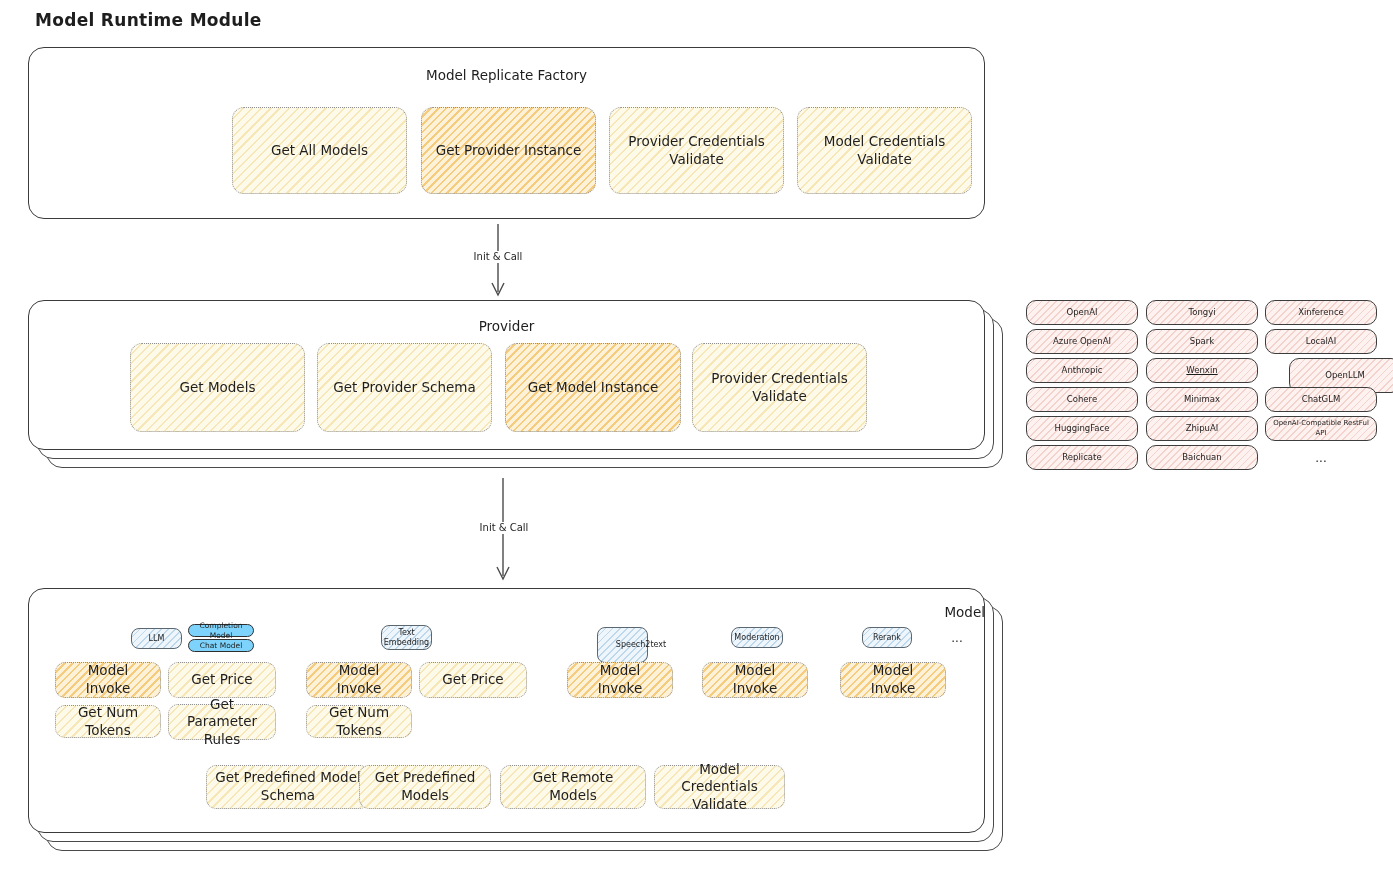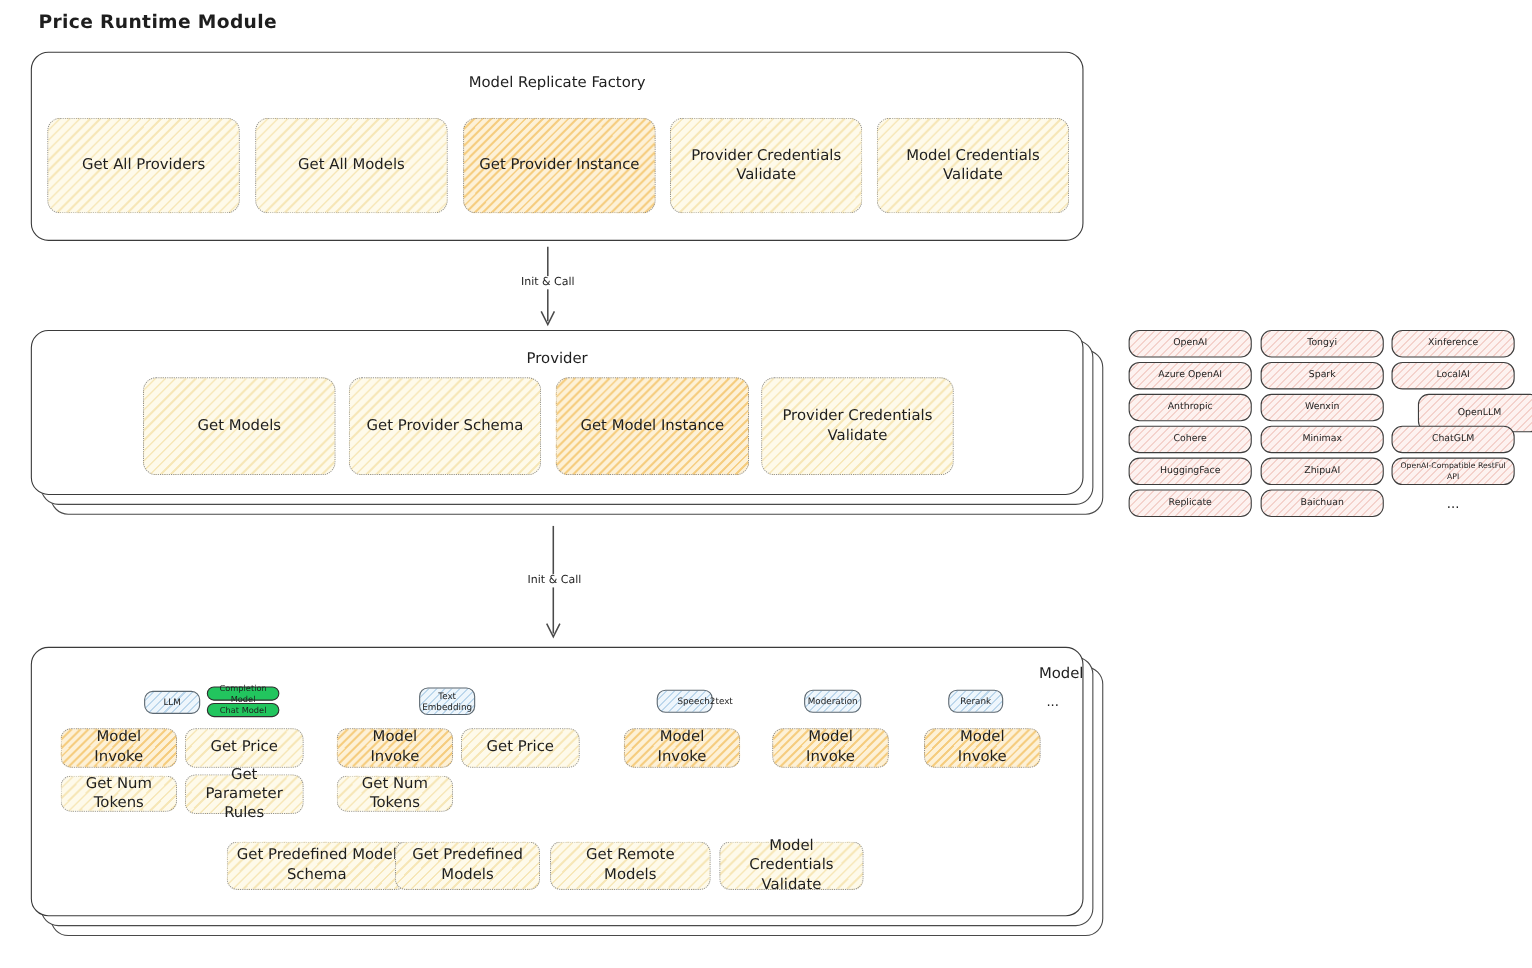--- a/index.html
+++ b/index.html
@@ -29,38 +29,37 @@
   .hatch-p{
     background-color:#fdf2f0;
     background-image:repeating-linear-gradient(135deg,rgba(235,178,168,.5) 0 1.3px,transparent 1.3px 5px);
     border:1.4px solid #3d3d3d;border-radius:10px;font-size:8.5px;padding:1px 3px;
   }
   .hatch-b{
     background-color:#eef6fc;
     background-image:repeating-linear-gradient(135deg,rgba(140,185,220,.5) 0 1.3px,transparent 1.3px 5px);
     border:1.3px solid #5b6770;border-radius:8px;font-size:8px;line-height:1.15;padding:1px 2px;
   }
-  .mini{background:#22c55e;border:1.3px solid #2f2f2f;border-radius:7px;font-size:7.5px;padding:0 2px;}
+  .mini{background:#7dd3fc;border:1.3px solid #2f2f2f;border-radius:7px;font-size:7.5px;padding:0 2px;}
   .arrow-label{
     text-align:center;font-size:10px;background:#fff;padding:0 3px;line-height:1.2;
   }
   .dots{font-size:12px;display:flex;align-items:center;justify-content:center;}
   .tiny-text{font-size:7px;}
 </style>
 </head>
 <body>
 
 <div class="stage">
 
-  <div class="abs diagram-title" style="left:35px;top:10px;">Price Runtime Module</div>
+  <div class="abs diagram-title" style="left:35px;top:10px;">Model Runtime Module</div>
 
   <div class="abs panel" style="left:28px;top:47px;width:957px;height:172px;"></div>
   <div class="abs panel-title" style="left:28px;top:67px;width:957px;">Model Replicate Factory</div>
 
-  <div class="abs btn hatch-y" style="left:43px;top:107px;width:175px;height:87px;">Get All Providers</div>
   <div class="abs btn hatch-y" style="left:232px;top:107px;width:175px;height:87px;">Get All Models</div>
   <div class="abs btn hatch-o" style="left:421px;top:107px;width:175px;height:87px;">Get Provider Instance</div>
   <div class="abs btn hatch-y" style="left:609px;top:107px;width:175px;height:87px;">Provider Credentials Validate</div>
   <div class="abs btn hatch-y" style="left:797px;top:107px;width:175px;height:87px;">Model Credentials Validate</div>
 
   <svg class="abs" style="left:489px;top:224px;" width="18" height="74">
     <line x1="9" y1="0" x2="9" y2="68" stroke="#4a4a4a" stroke-width="1.4"></line>
     <polyline points="3,59 9,71 15,59" fill="none" stroke="#4a4a4a" stroke-width="1.4"></polyline>
   </svg>
   <div class="abs arrow-label" style="left:448px;top:251px;width:100px;">Init &amp; Call</div>
@@ -77,21 +76,21 @@
 
   <div class="abs btn hatch-p" style="left:1026px;top:300px;width:112px;height:25px;">OpenAI</div>
   <div class="abs btn hatch-p" style="left:1026px;top:329px;width:112px;height:25px;">Azure OpenAI</div>
   <div class="abs btn hatch-p" style="left:1026px;top:358px;width:112px;height:25px;">Anthropic</div>
   <div class="abs btn hatch-p" style="left:1026px;top:387px;width:112px;height:25px;">Cohere</div>
   <div class="abs btn hatch-p" style="left:1026px;top:416px;width:112px;height:25px;">HuggingFace</div>
   <div class="abs btn hatch-p" style="left:1026px;top:445px;width:112px;height:25px;">Replicate</div>
 
   <div class="abs btn hatch-p" style="left:1146px;top:300px;width:112px;height:25px;text-align:right;">Tongyi</div>
   <div class="abs btn hatch-p" style="left:1146px;top:329px;width:112px;height:25px;">Spark</div>
-  <div class="abs btn hatch-p" style="left:1146px;top:358px;width:112px;height:25px;">Wenxin</div>
+  <div class="abs btn hatch-p" style="left:1146px;top:358px;width:112px;height:25px;text-decoration:underline;">Wenxin</div>
   <div class="abs btn hatch-p" style="left:1146px;top:387px;width:112px;height:25px;">Minimax</div>
   <div class="abs btn hatch-p" style="left:1146px;top:416px;width:112px;height:25px;">ZhipuAI</div>
   <div class="abs btn hatch-p" style="left:1146px;top:445px;width:112px;height:25px;">Baichuan</div>
 
   <div class="abs btn hatch-p" style="left:1265px;top:300px;width:112px;height:25px;">Xinference</div>
   <div class="abs btn hatch-p" style="left:1265px;top:329px;width:112px;height:25px;">LocalAI</div>
   <div class="abs btn hatch-p" style="left:1265px;top:358px;width:112px;height:35px;margin-left:24px;">OpenLLM</div>
   <div class="abs btn hatch-p" style="left:1265px;top:387px;width:112px;height:25px;">ChatGLM</div>
   <div class="abs btn hatch-p tiny-text" style="left:1265px;top:416px;width:112px;height:25px;">OpenAI-Compatible RestFul API</div>
   <div class="abs dots" style="left:1265px;top:445px;width:112px;height:25px;">...</div>
@@ -104,21 +103,21 @@
 
   <div class="abs layer" style="left:46px;top:606px;width:957px;height:245px;"></div>
   <div class="abs layer" style="left:37px;top:597px;width:957px;height:245px;"></div>
   <div class="abs panel" style="left:28px;top:588px;width:957px;height:245px;"></div>
   <div class="abs panel-title" style="left:28px;top:604px;width:957px;text-align:right;">Model</div>
 
   <div class="abs btn hatch-b" style="left:131px;top:628px;width:51px;height:21px;">LLM</div>
   <div class="abs btn mini" style="left:188px;top:624px;width:66px;height:13px;">Completion Model</div>
   <div class="abs btn mini" style="left:188px;top:639px;width:66px;height:13px;">Chat Model</div>
   <div class="abs btn hatch-b" style="left:381px;top:625px;width:51px;height:25px;">Text Embedding</div>
-  <div class="abs btn hatch-b" style="left:597px;top:627px;width:51px;height:21px;padding-left:39px;">Speech2text</div>
+  <div class="abs btn hatch-b" style="left:597px;top:627px;width:51px;height:36px;padding-left:39px;">Speech2text</div>
   <div class="abs btn hatch-b" style="left:731px;top:627px;width:52px;height:21px;">Moderation</div>
   <div class="abs btn hatch-b" style="left:862px;top:627px;width:50px;height:21px;">Rerank</div>
   <div class="abs dots" style="left:945px;top:628px;width:24px;height:20px;">...</div>
 
   <div class="abs btn hatch-o" style="left:55px;top:662px;width:106px;height:36px;border-radius:10px;">Model Invoke</div>
   <div class="abs btn hatch-y" style="left:168px;top:662px;width:108px;height:36px;border-radius:10px;">Get Price</div>
   <div class="abs btn hatch-o" style="left:306px;top:662px;width:106px;height:36px;border-radius:10px;">Model Invoke</div>
   <div class="abs btn hatch-y" style="left:419px;top:662px;width:108px;height:36px;border-radius:10px;">Get Price</div>
   <div class="abs btn hatch-o" style="left:567px;top:662px;width:106px;height:36px;border-radius:10px;">Model Invoke</div>
   <div class="abs btn hatch-o" style="left:702px;top:662px;width:106px;height:36px;border-radius:10px;">Model Invoke</div>

